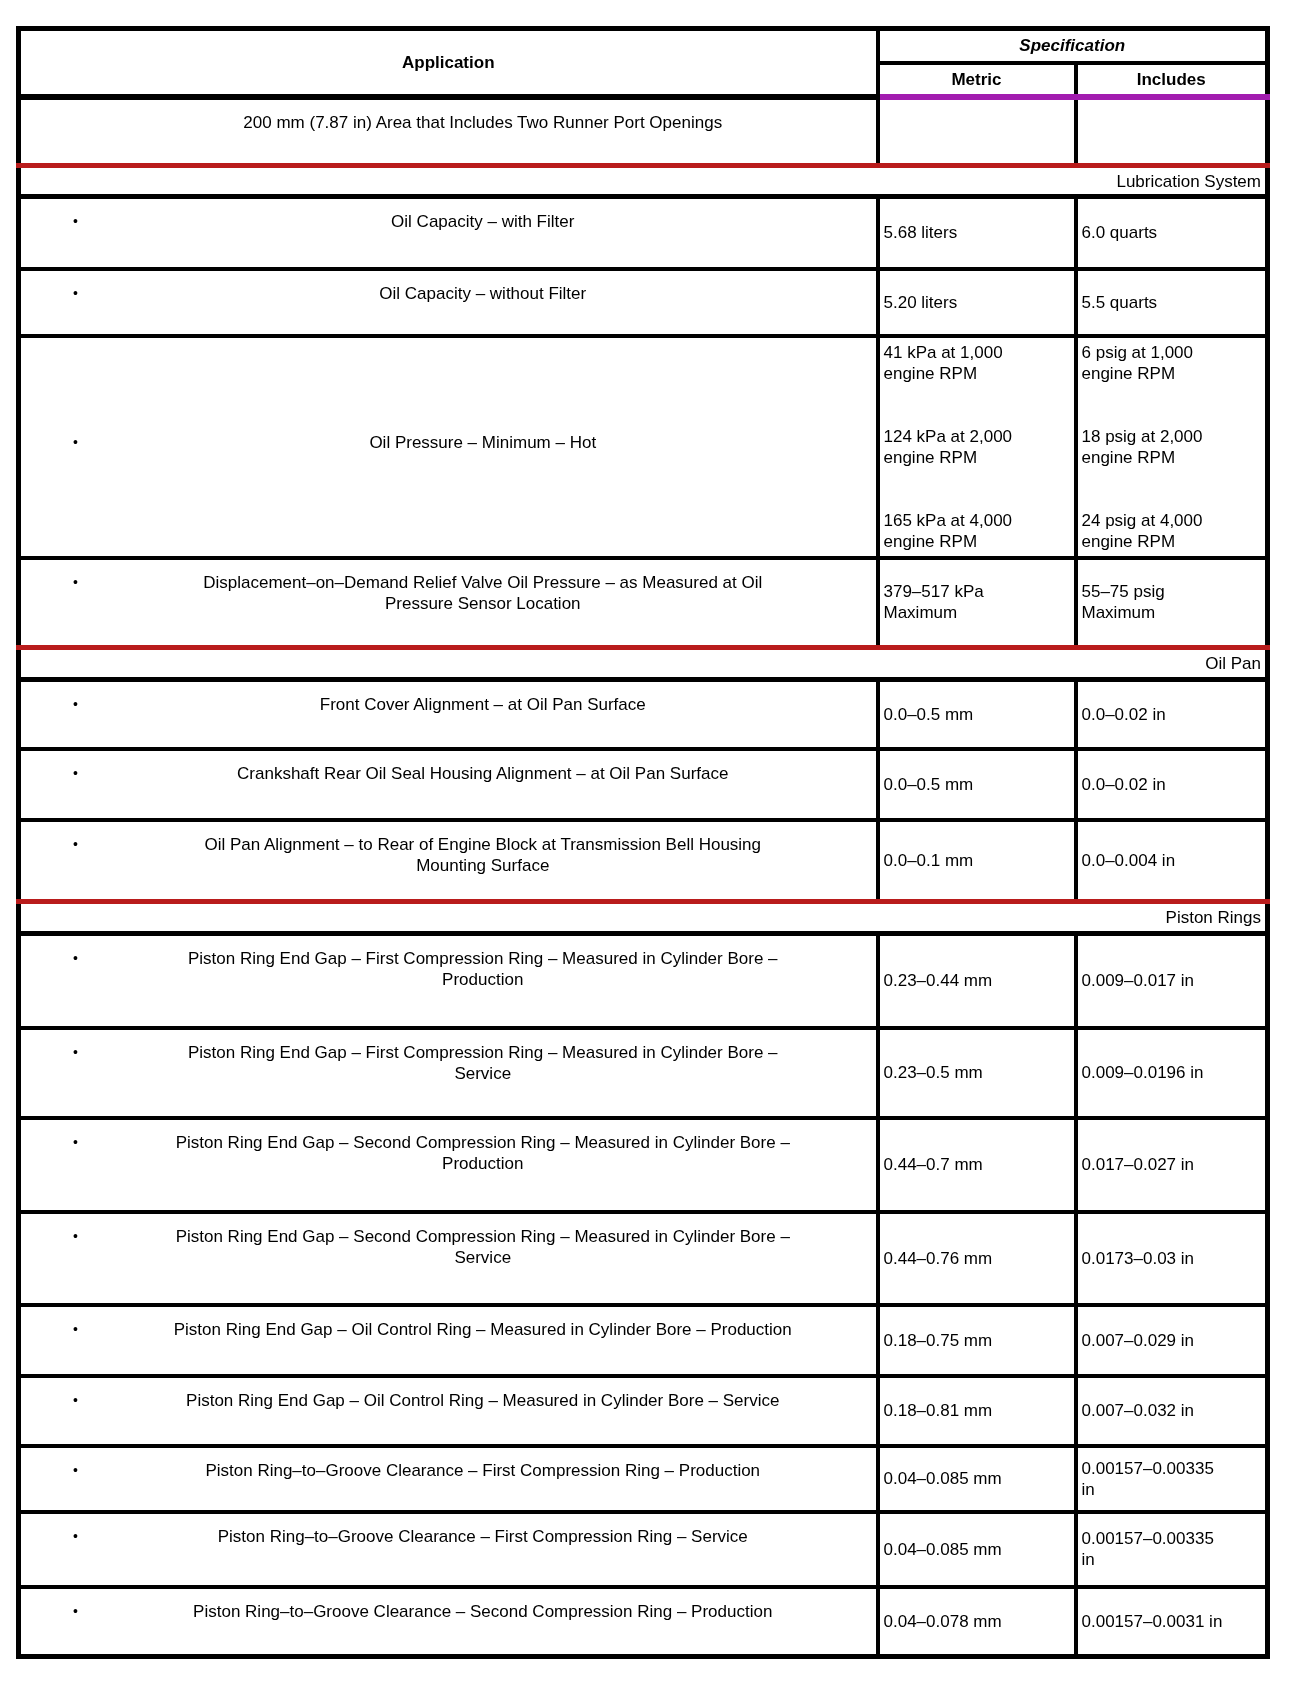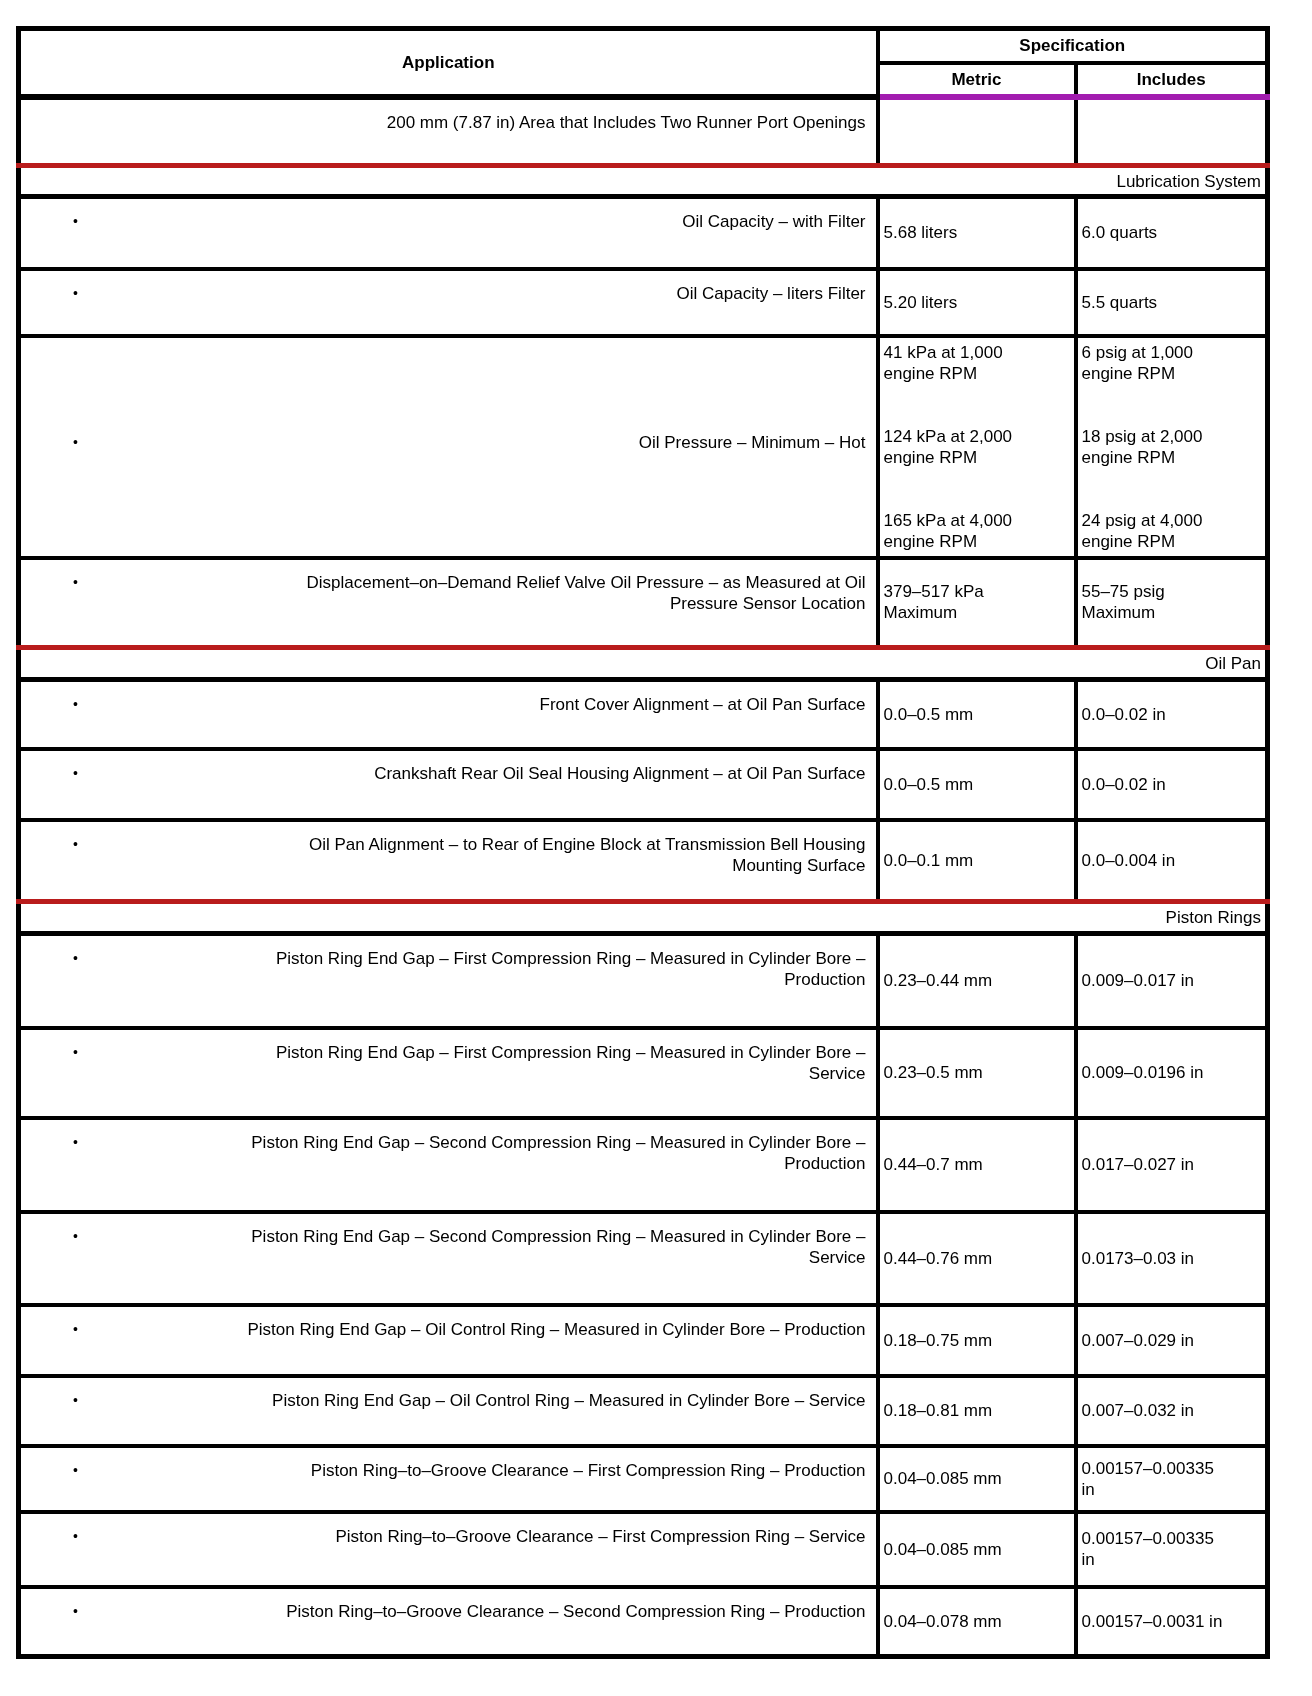--- a/index.html
+++ b/index.html
@@ -29,27 +29,27 @@
     border: 4px solid #000;
     margin: 0;
   }
   th {
     font-weight: bold;
     text-align: center;
     vertical-align: middle;
     padding: 2px 4px;
   }
   th.h-app { border-bottom: 6px solid #000; }
-  th.h-spec { border-bottom: 3px solid #8b5cf6; }
+  th.h-spec { border-bottom: 3px solid #8b5cf6; font-style: italic; }
   th.h-met, th.h-eng { border-bottom: 6px solid #a21caf; }
 
   td.app {
     vertical-align: top;
     padding: 12px 10px 8px 0;
-    text-align: right;
+    text-align: center;
   }
   .appwrap {
     position: relative;
     padding-left: 79px;
   }
   .bullet {
     position: absolute;
     left: 52px;
     top: 0;
     font-size: 14px;
@@ -117,21 +117,21 @@
         </div>
       </td>
       <td class="spec"><span class="specval">5.68 liters</span></td>
       <td class="spec"><span class="specval">6.0 quarts</span></td>
     </tr>
 
     <tr style="height:67px">
       <td class="app">
         <div class="appwrap">
           <span class="bullet">•</span>
-          <span class="apptext">Oil Capacity – liters Filter</span>
+          <span class="apptext">Oil Capacity – without Filter</span>
         </div>
       </td>
       <td class="spec"><span class="specval">5.20 liters</span></td>
       <td class="spec"><span class="specval">5.5 quarts</span></td>
     </tr>
 
     <tr class="vcenter" style="height:215px">
       <td class="app">
         <div class="appwrap">
           <span class="bullet">•</span>

